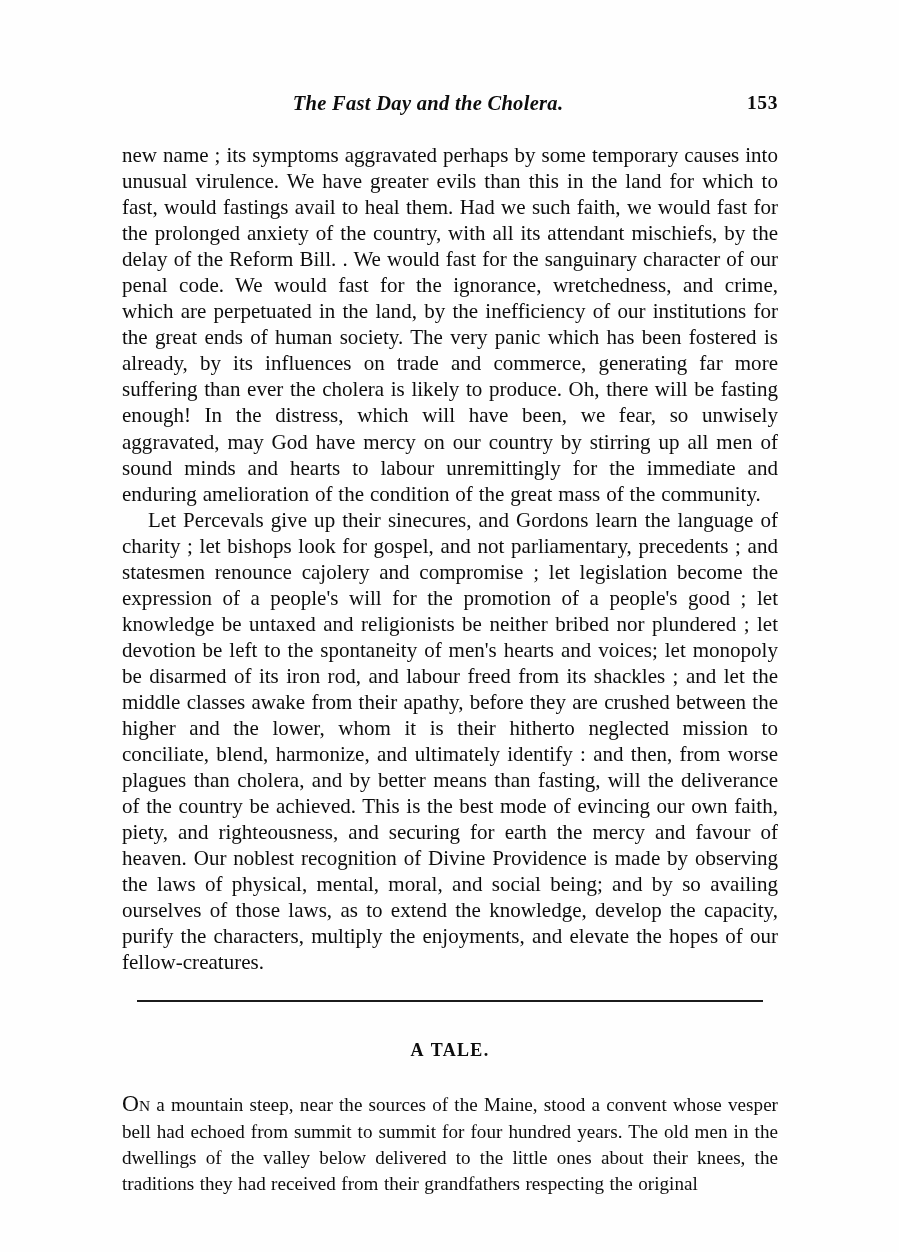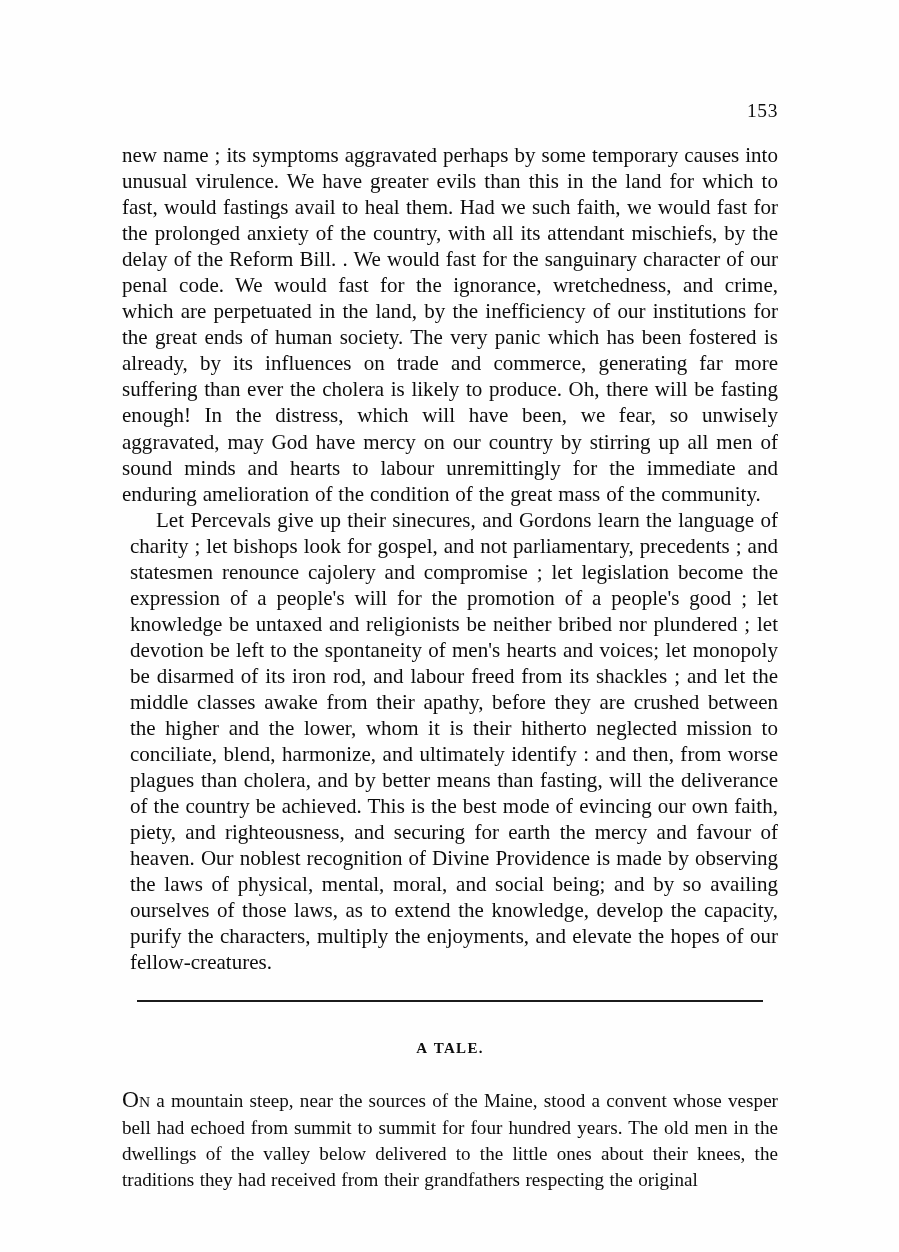--- a/index.html
+++ b/index.html
@@ -46,22 +46,22 @@
     text-align: center;
     font-style: italic;
     font-weight: bold;
     font-size: 20.5px;
     letter-spacing: 0.3px;
     padding-right: 44px;
   }
   .running-head-page {
     position: absolute;
     right: 0;
-    top: 8px;
-    font-weight: normal;
+    top: 0;
+    font-weight: bold;
     font-size: 19.5px;
     letter-spacing: 0.6px;
     margin-left: 40px;
   }
 
   
   .body-text {
     margin-top: 4px;
   }
   .para {
@@ -73,21 +73,20 @@
     letter-spacing: 0.02px;
     word-spacing: 0.6px;
     -webkit-hyphens: none;
     hyphens: none;
   }
   .para + .para {
     text-indent: 26px;
   }
   .para-last-full {
     text-align-last: left;
-    margin-left: 8px;
   }
 
   
   .divider-wrap {
     margin-top: 24px;
     height: 20px;
   }
   .divider {
     width: 626px;
     margin: 0 auto;
@@ -102,21 +101,21 @@
     text-align: center;
     font-size: 16.6px;
     font-weight: bold;
     letter-spacing: 1.35px;
     word-spacing: 2px;
     text-transform: uppercase;
   }
   .article-subheading {
     margin-top: 20px;
     text-align: center;
-    font-size: 15px;
+    font-size: 18px;
     font-weight: bold;
     letter-spacing: 1.3px;
     word-spacing: 1.5px;
     text-transform: uppercase;
   }
 
   .article-body {
     margin-top: 29px;
   }
   .smallcaps-open {
@@ -129,20 +128,21 @@
     font-size: 15.4px;
   }
 </style>
 </head>
 <body>
 
 <div class="page">
   <div class="content">
 
     <div class="running-head">
+      <div class="running-head-title">The Fast Day and the Cholera.</div>
       <div class="running-head-page">153</div>
     </div>
 
     <div class="body-text">
       <p class="para">new name ; its symptoms aggravated perhaps by some temporary causes into unusual virulence. We have greater evils than this in the land for which to fast, would fastings avail to heal them. Had we such faith, we would fast for the prolonged anxiety of the country, with all its attendant mischiefs, by the delay of the Reform Bill. . We would fast for the sanguinary character of our penal code. We would fast for the ignorance, wretchedness, and crime, which are perpetuated in the land, by the inefficiency of our institutions for the great ends of human society. The very panic which has been fostered is already, by its influences on trade and commerce, generating far more suffering than ever the cholera is likely to produce. Oh, there will be fasting enough! In the distress, which will have been, we fear, so unwisely aggravated, may God have mercy on our country by stirring up all men of sound minds and hearts to labour unremittingly for the immediate and enduring amelioration of the condition of the great mass of the community.</p>
       <p class="para para-last-full">Let Percevals give up their sinecures, and Gordons learn the language of charity ; let bishops look for gospel, and not parliamentary, precedents ; and statesmen renounce cajolery and compromise ; let legislation become the expression of a people's will for the promotion of a people's good ; let knowledge be untaxed and religionists be neither bribed nor plundered ; let devotion be left to the spontaneity of men's hearts and voices; let monopoly be disarmed of its iron rod, and labour freed from its shackles ; and let the middle classes awake from their apathy, before they are crushed between the higher and the lower, whom it is their hitherto neglected mission to conciliate, blend, harmonize, and ultimately identify : and then, from worse plagues than cholera, and by better means than fasting, will the deliverance of the country be achieved. This is the best mode of evincing our own faith, piety, and righteousness, and securing for earth the mercy and favour of heaven. Our noblest recognition of Divine Providence is made by observing the laws of physical, mental, moral, and social being; and by so availing ourselves of those laws, as to extend the knowledge, develop the capacity, purify the characters, multiply the enjoyments, and elevate the hopes of our fellow-creatures.</p>
     </div>
 
     <div class="divider-wrap">
       <hr class="divider">

